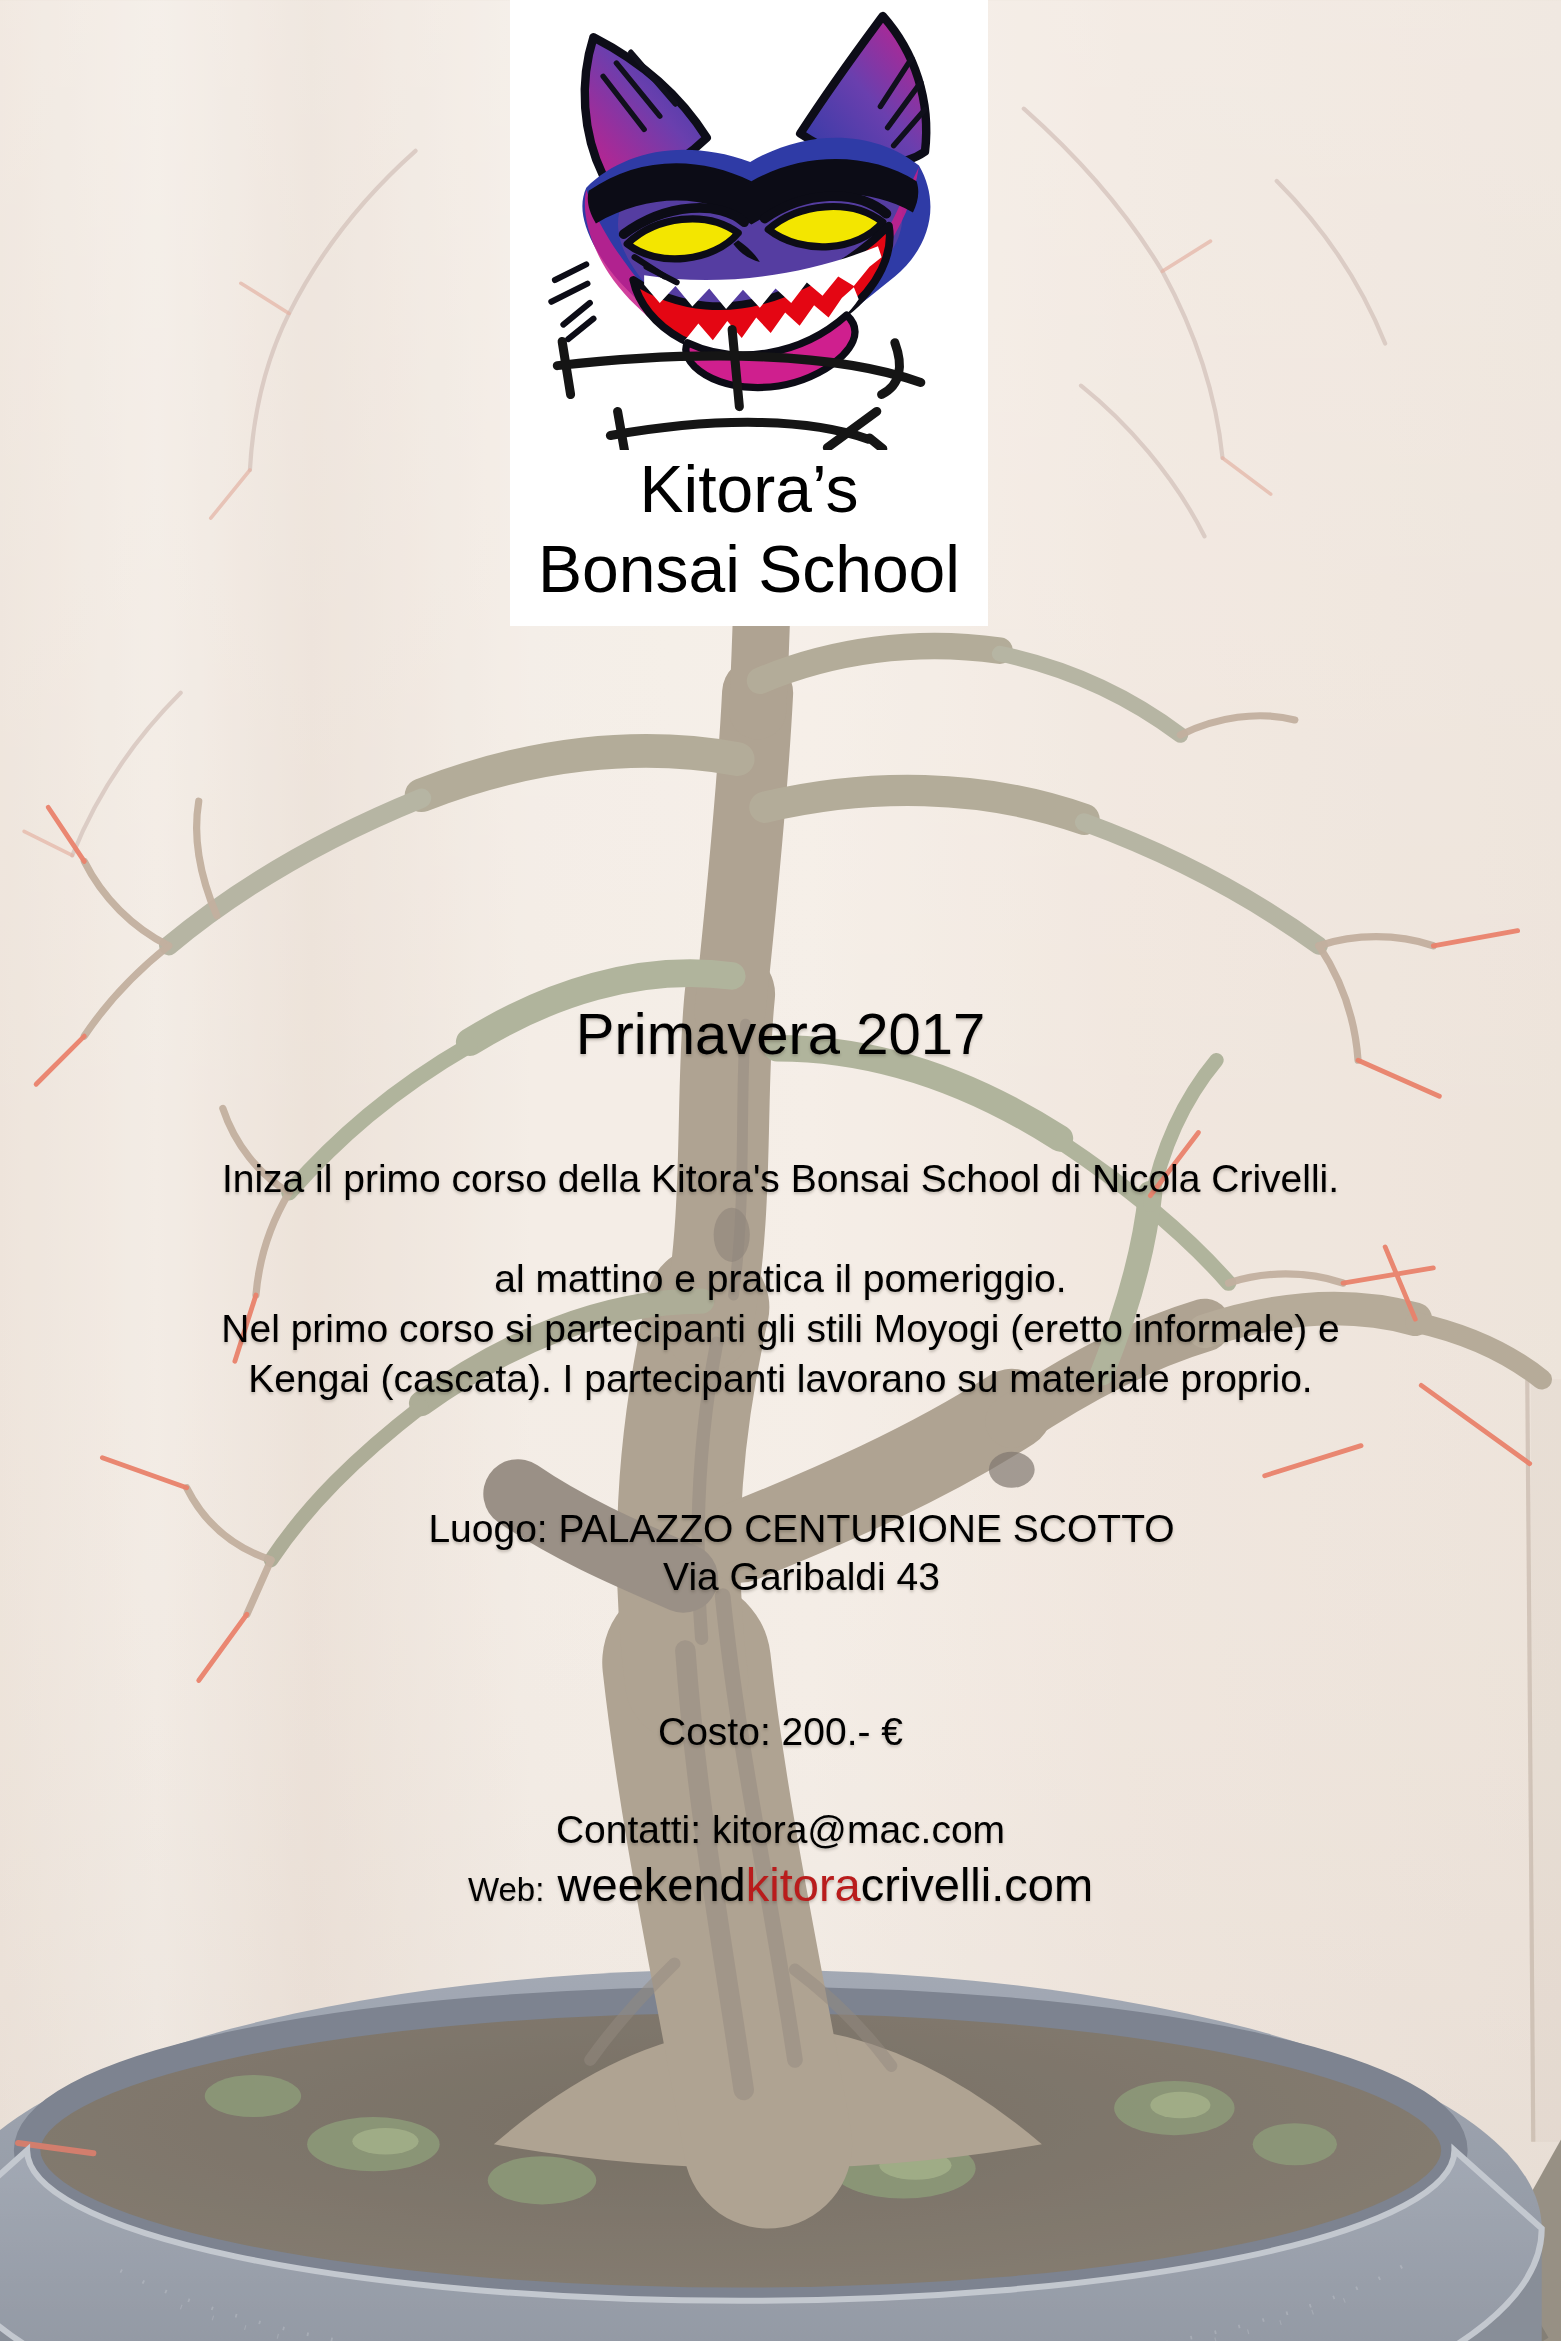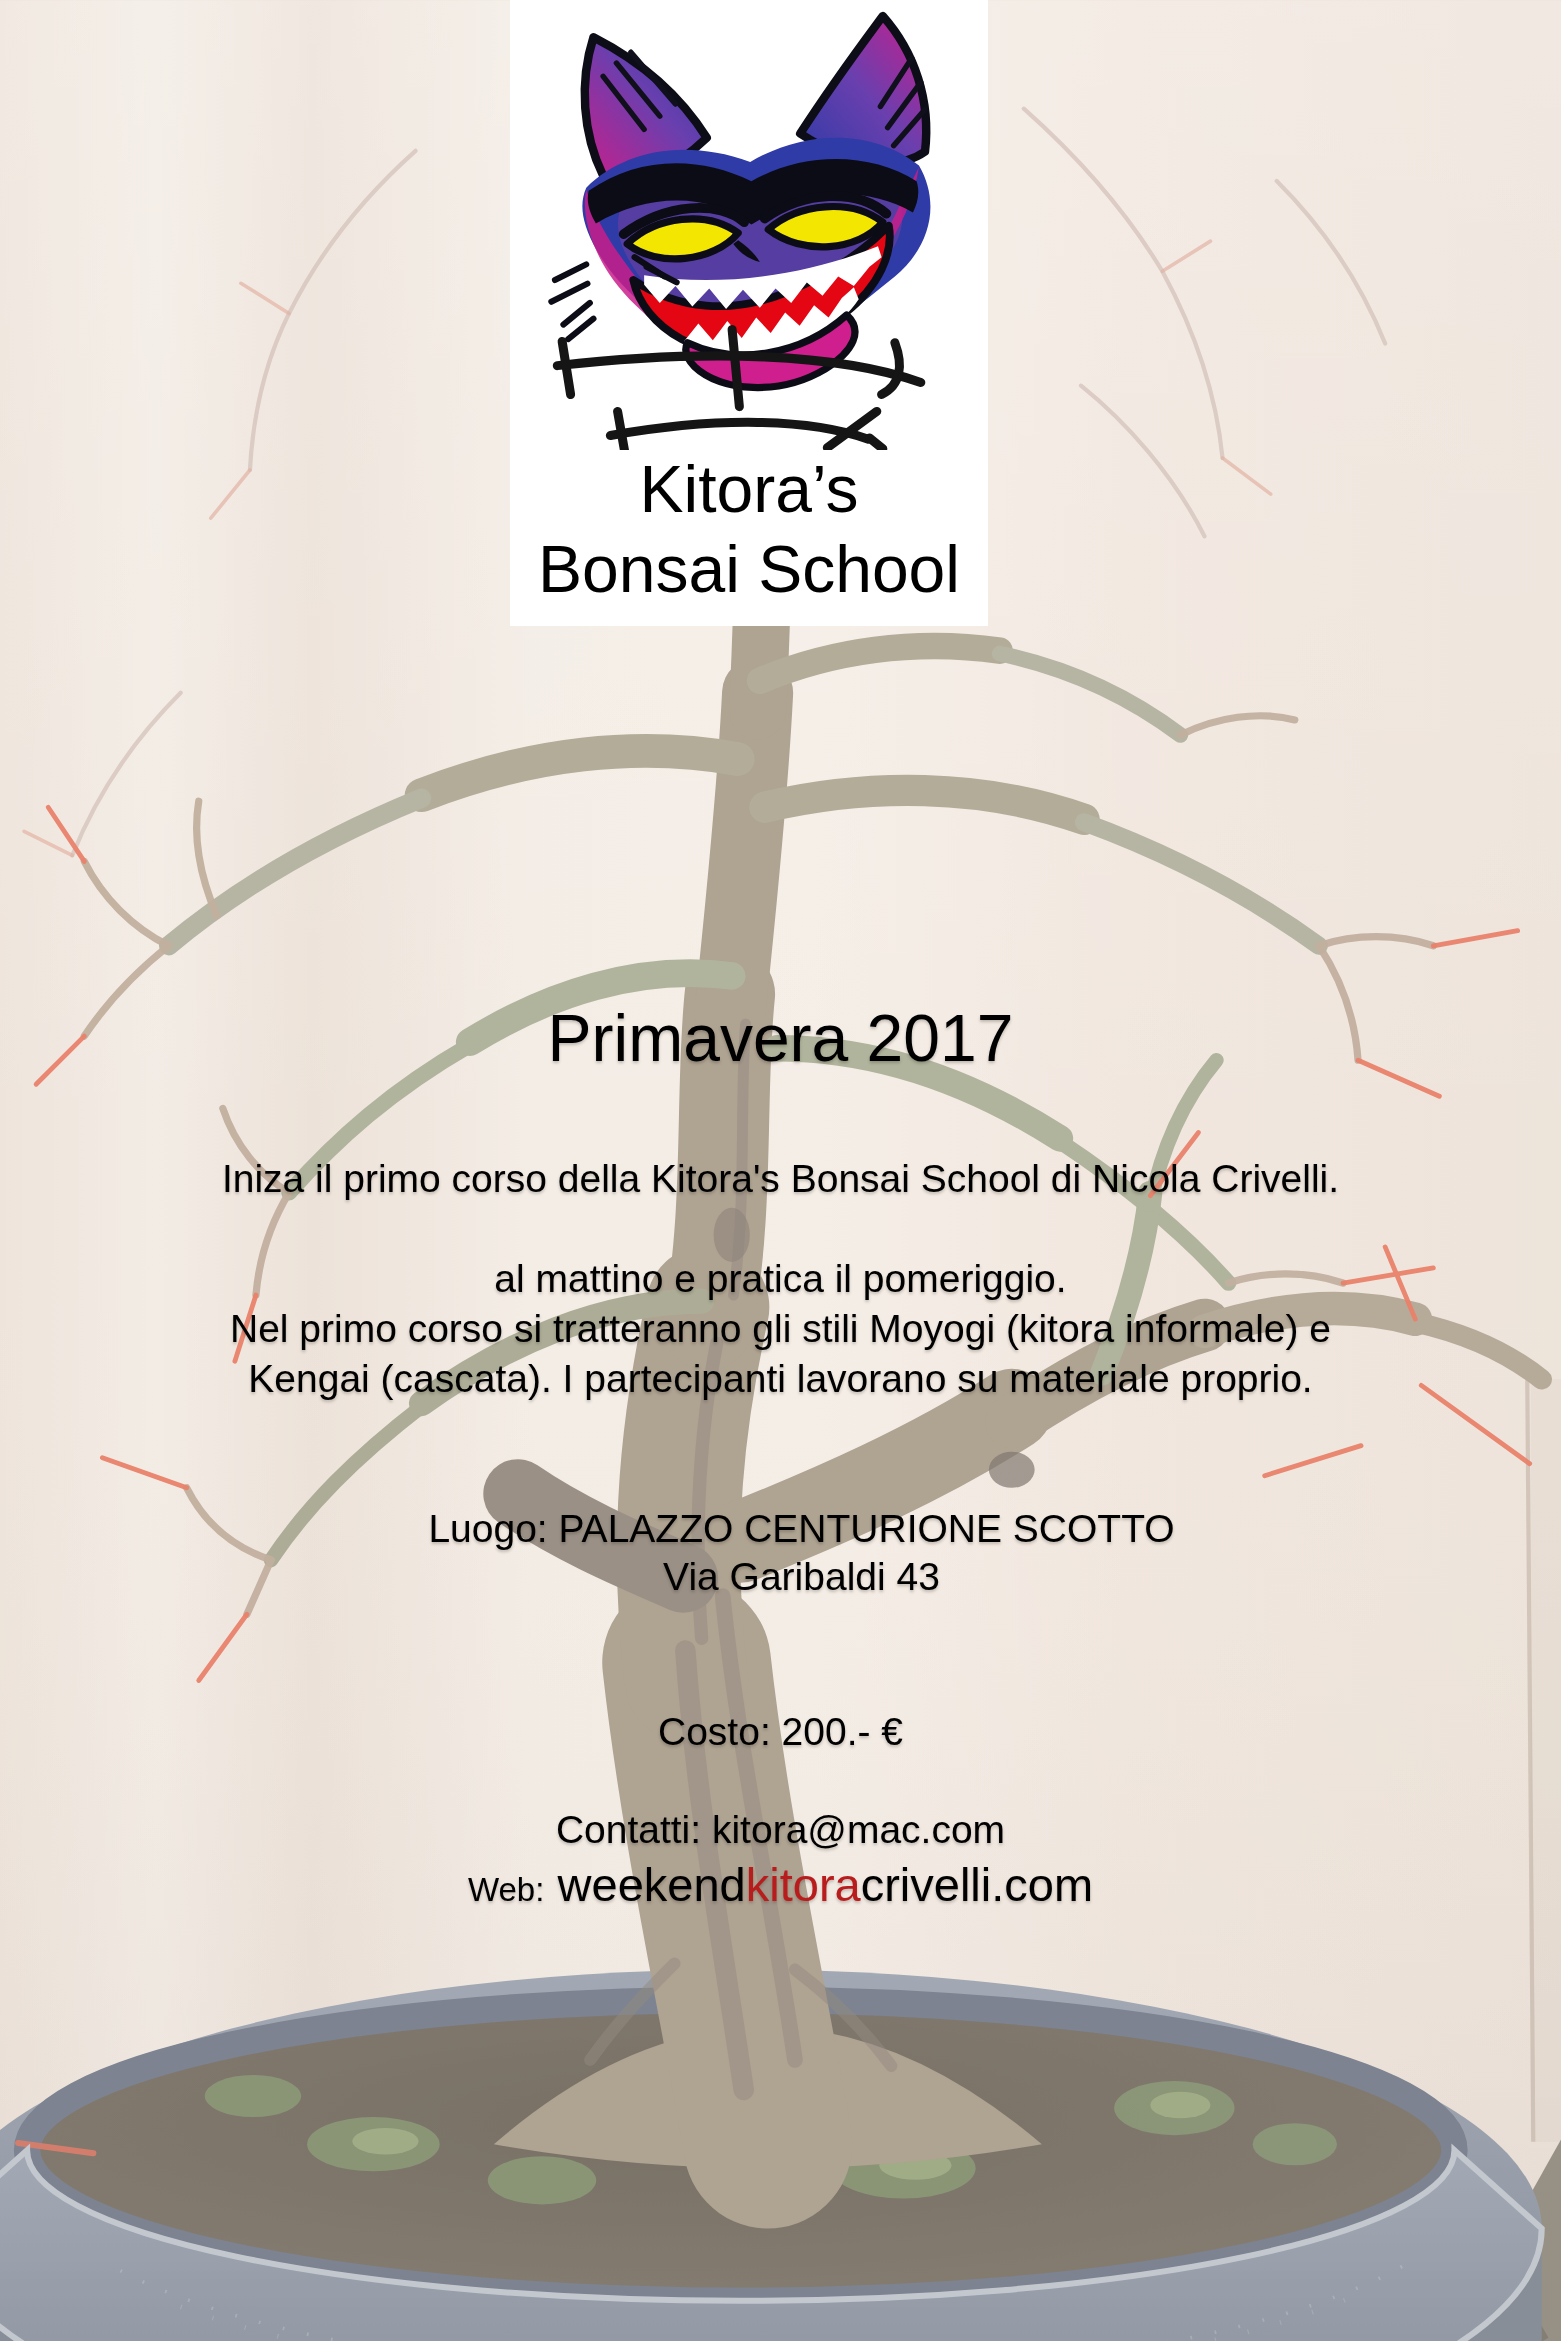--- a/index.html
+++ b/index.html
@@ -7,21 +7,21 @@
   body{width:1561px;height:2342px;overflow:hidden;background:#ece3da;
        font-family:"Liberation Sans","DejaVu Sans",sans-serif;}
   .page{position:relative;width:1245px;height:2342px;}
   .photo{position:absolute;left:0;top:0;width:1561px;height:2342px;display:block;}
   .card{position:absolute;left:510px;top:0;width:478px;height:626px;background:#ffffff;}
   .cat-svg{position:absolute;left:16.3px;top:3.6px;width:446px;height:446px;display:block;}
   .card-title{position:absolute;left:0;top:449px;width:478px;text-align:center;
               font-size:66px;line-height:80px;color:#000;font-weight:400;letter-spacing:0;}
   .t{position:absolute;left:0;width:1561px;text-align:center;color:#000;
      text-shadow:0 1.8px 3px rgba(45,35,25,0.25);}
-  .season-title{top:999px;font-size:66px;line-height:1.2;}
+  .season-title{top:999px;font-size:58px;line-height:1.2;}
   .intro{top:1155px;font-size:39px;line-height:1.25;text-align:center;}
   .course{top:1254px;font-size:39px;line-height:1.28;}
   .location{top:1505px;font-size:39px;line-height:1.22;padding-left:21px;}
   .cost{top:1708px;font-size:39px;line-height:1.25;}
   .contact{top:1806px;font-size:39px;line-height:1.25;}
   .web{top:1854px;font-size:39px;line-height:1.3;}
   .web .weblabel{font-size:33px;margin-right:13.3px;}
   .web .dom{font-size:47px;}
   .web .dom.red{color:#b91c1c;}
 </style>
@@ -279,21 +279,21 @@
       <div>Bonsai School</div>
     </div>
   </div>
 
   <div class="t season-title">Primavera 2017</div>
 
   <div class="t intro">Iniza il primo corso della Kitora's Bonsai School di Nicola Crivelli.</div>
 
   <div class="t course">
     <div>al mattino e pratica il pomeriggio.</div>
-    <div>Nel primo corso si tratteranno gli stili Moyogi (kitora informale) e</div>
+    <div>Nel primo corso si partecipanti gli stili Moyogi (eretto informale) e</div>
     <div>Kengai (cascata). I partecipanti lavorano su materiale proprio.</div>
   </div>
 
   <div class="t location">
     <div>Luogo: PALAZZO CENTURIONE SCOTTO</div>
     <div>Via Garibaldi 43</div>
   </div>
 
   <div class="t cost">Costo: 200.- €</div>
 

